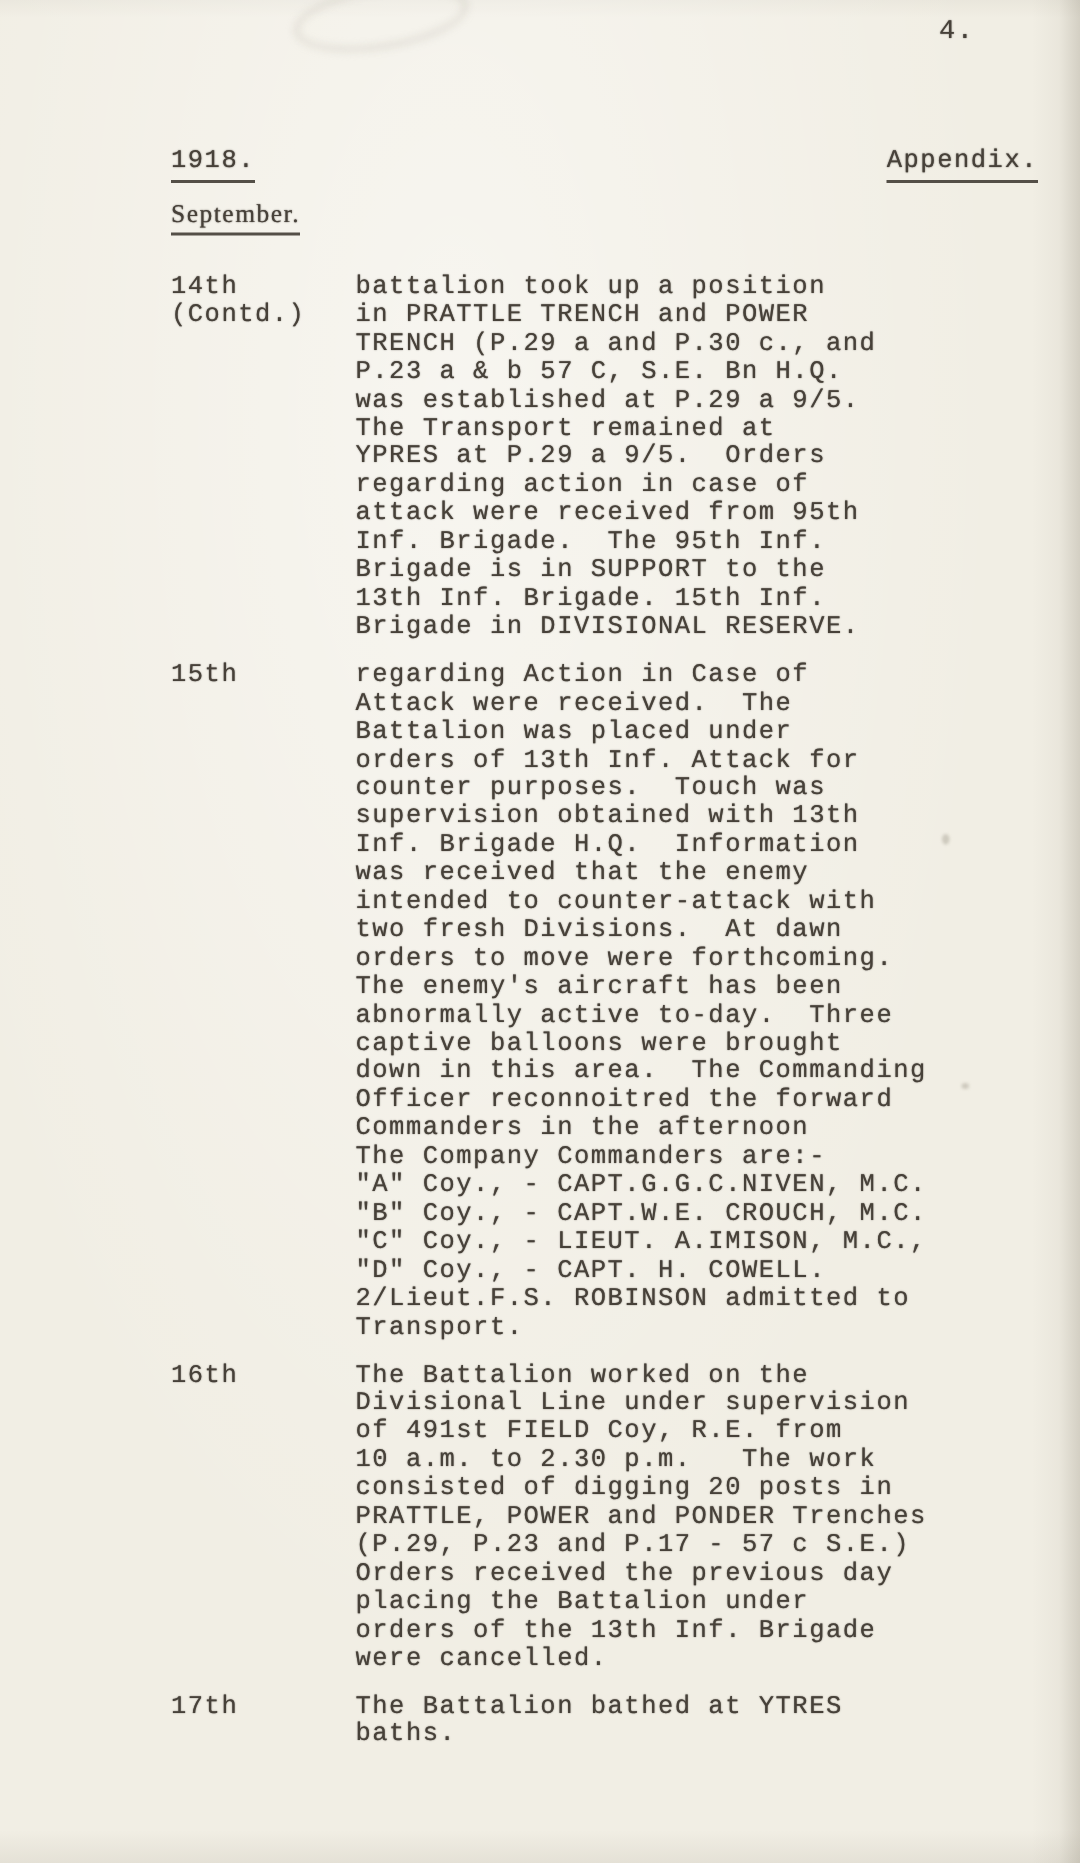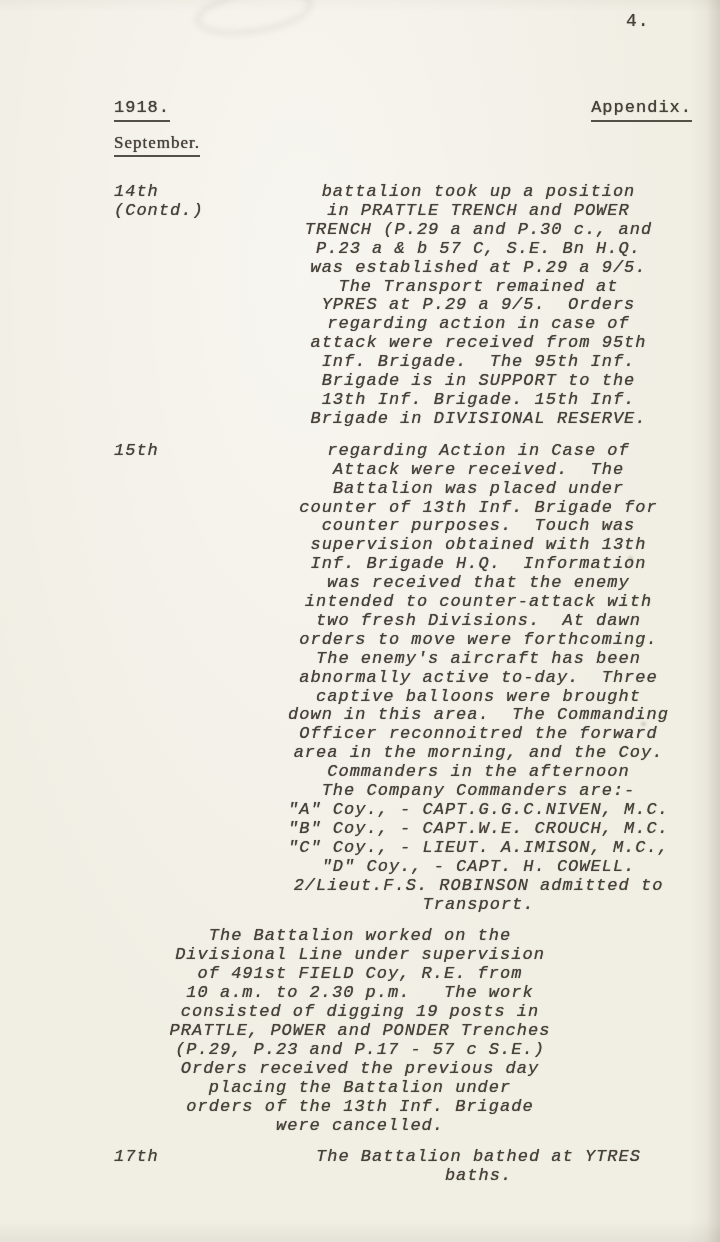--- a/index.html
+++ b/index.html
@@ -59,30 +59,28 @@
   }
   .entries {
     position: absolute;
     top: 183px;
     left: 0;
     right: 0;
   }
   .entry {
     display: flex;
     margin-bottom: 13px;
-    font-style: italic;
   }
   .date-col {
     width: 123px;
     margin-left: 114px;
     flex: none;
   }
   .body-col {
     flex: 1;
-    text-align: center;
   }
   .smudge {
     position: absolute;
     left: 196px;
     top: -8px;
     width: 112px;
     height: 36px;
     border: 2px solid rgba(150,143,128,0.38);
     border-radius: 50%;
     transform: rotate(-9deg);
@@ -142,51 +140,53 @@
         </div>
       </div>
       <div class="entry">
         <div class="date-col">
           <div class="txt">15th</div>
         </div>
         <div class="body-col">
           <div class="txt">regarding Action in Case of</div>
           <div class="txt">Attack were received.  The</div>
           <div class="txt">Battalion was placed under</div>
-          <div class="txt">counter of 13th Inf. Brigade for</div>
+          <div class="txt">orders of 13th Inf. Attack for</div>
           <div class="txt">counter purposes.  Touch was</div>
           <div class="txt">supervision obtained with 13th</div>
           <div class="txt">Inf. Brigade H.Q.  Information</div>
           <div class="txt">was received that the enemy</div>
           <div class="txt">intended to counter-attack with</div>
           <div class="txt">two fresh Divisions.  At dawn</div>
           <div class="txt">orders to move were forthcoming.</div>
           <div class="txt">The enemy's aircraft has been</div>
           <div class="txt">abnormally active to-day.  Three</div>
           <div class="txt">captive balloons were brought</div>
           <div class="txt">down in this area.  The Commanding</div>
           <div class="txt">Officer reconnoitred the forward</div>
-          <div class="txt">area in the morning, and the Coy.</div>
           <div class="txt">Commanders in the afternoon</div>
           <div class="txt">The Company Commanders are:-</div>
           <div class="txt">"A" Coy., - CAPT.G.G.C.NIVEN, M.C.</div>
           <div class="txt">"B" Coy., - CAPT.W.E. CROUCH, M.C.</div>
           <div class="txt">"C" Coy., - LIEUT. A.IMISON, M.C.,</div>
           <div class="txt">"D" Coy., - CAPT. H. COWELL.</div>
           <div class="txt">2/Lieut.F.S. ROBINSON admitted to</div>
           <div class="txt">Transport.</div>
         </div>
       </div>
       <div class="entry">
+        <div class="date-col">
+          <div class="txt">16th</div>
+        </div>
         <div class="body-col">
           <div class="txt">The Battalion worked on the</div>
           <div class="txt">Divisional Line under supervision</div>
           <div class="txt">of 491st FIELD Coy, R.E. from</div>
           <div class="txt">10 a.m. to 2.30 p.m.   The work</div>
-          <div class="txt">consisted of digging 19 posts in</div>
+          <div class="txt">consisted of digging 20 posts in</div>
           <div class="txt">PRATTLE, POWER and PONDER Trenches</div>
           <div class="txt">(P.29, P.23 and P.17 - 57 c S.E.)</div>
           <div class="txt">Orders received the previous day</div>
           <div class="txt">placing the Battalion under</div>
           <div class="txt">orders of the 13th Inf. Brigade</div>
           <div class="txt">were cancelled.</div>
         </div>
       </div>
       <div class="entry">
         <div class="date-col">

